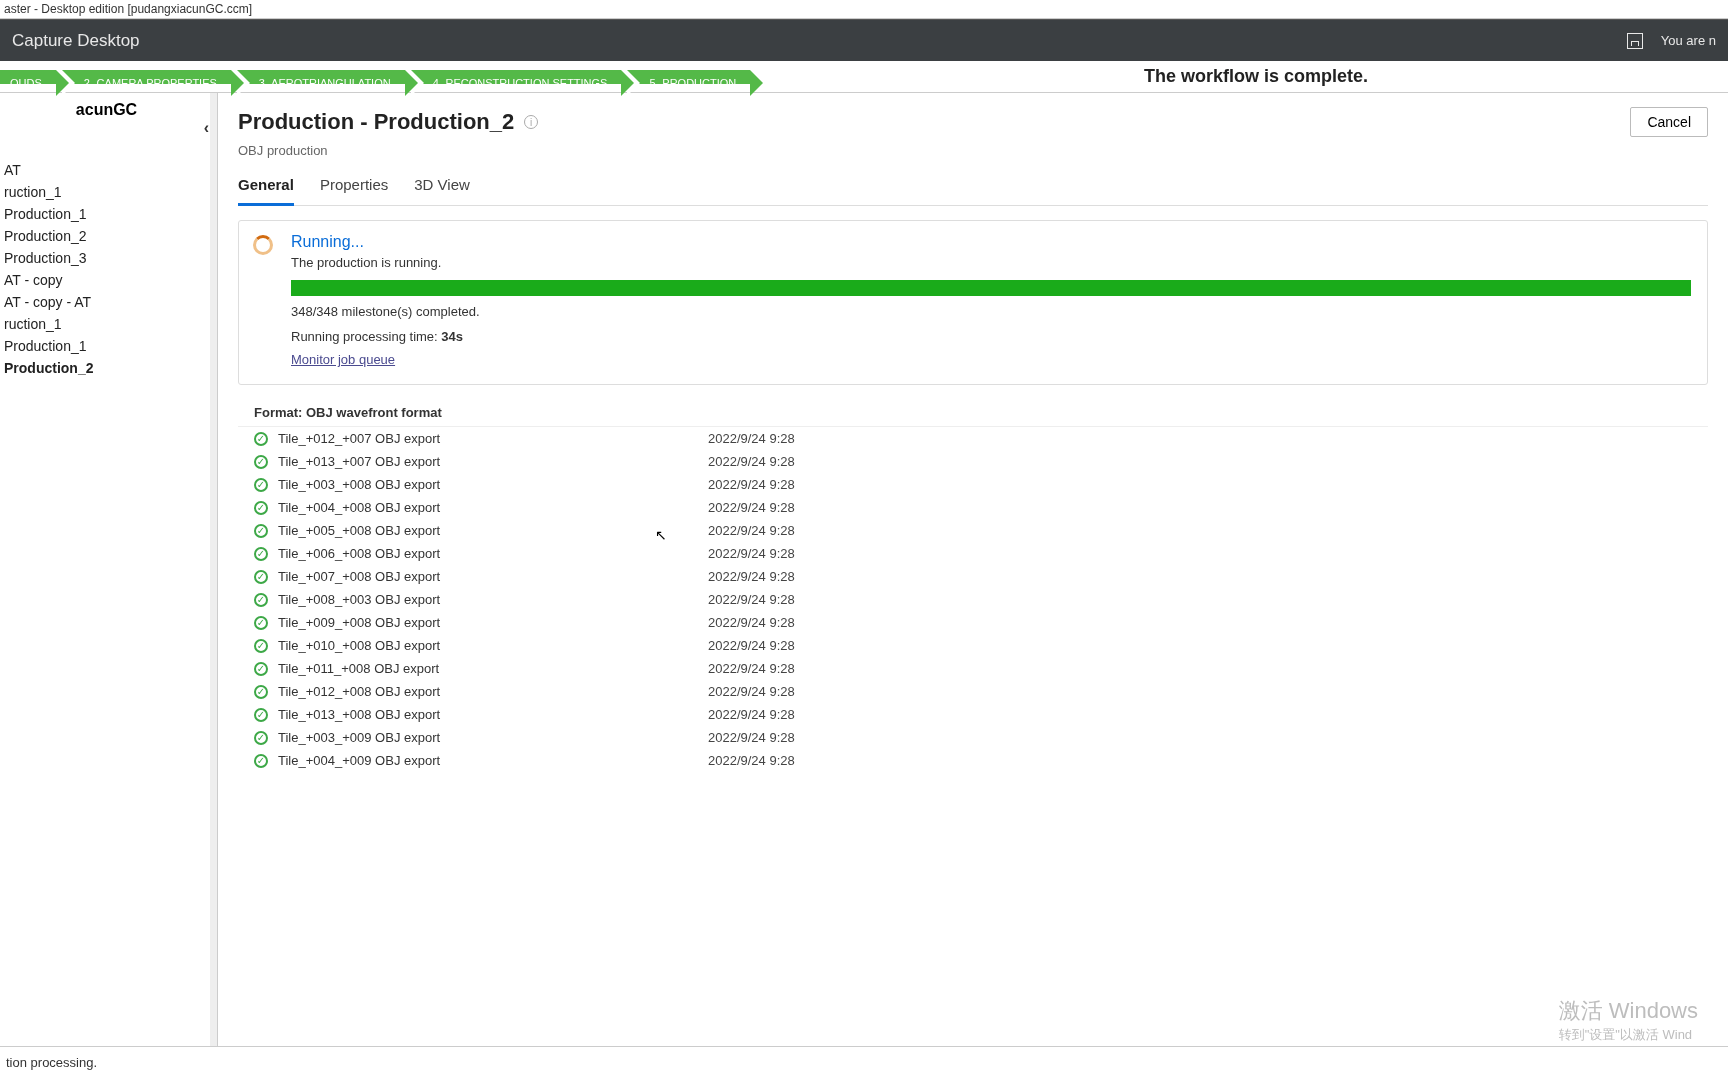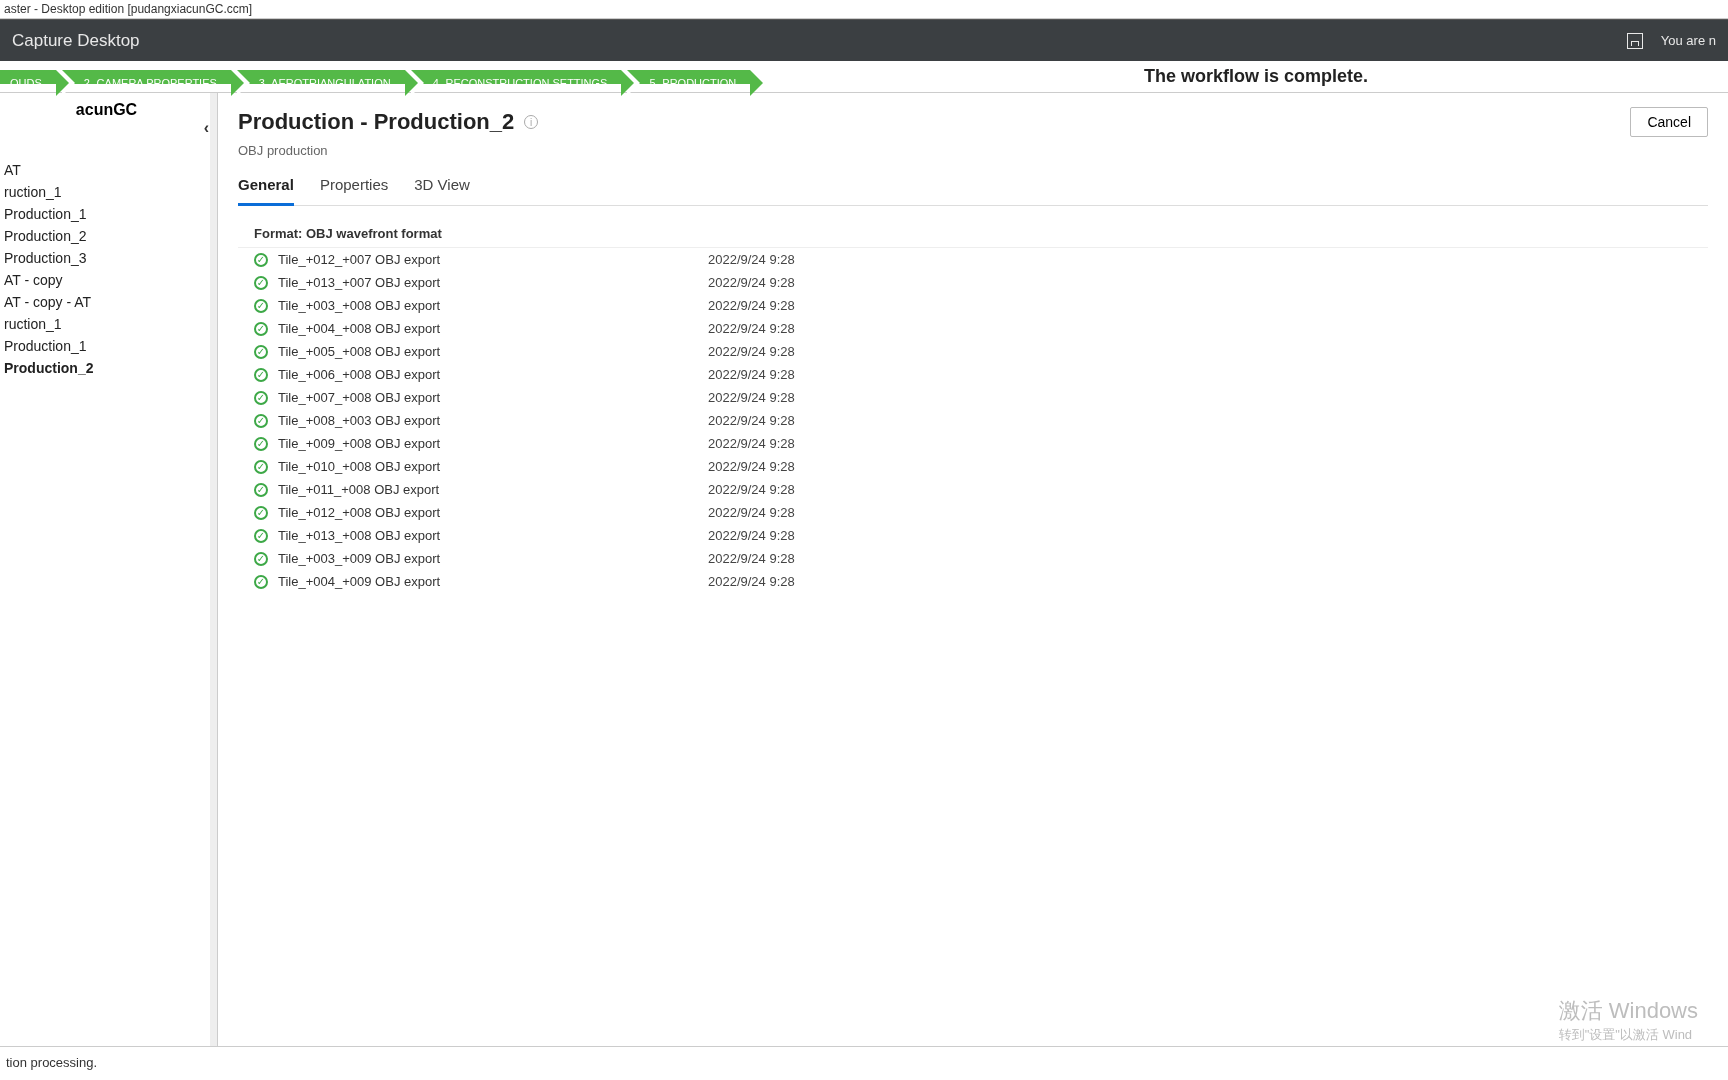--- a/index.html
+++ b/index.html
@@ -109,20 +109,32 @@
         <button class="cancel-btn">Cancel</button>
       </div>
       <div class="subtitle">OBJ production</div>
 
       <div class="tabs" id="tabs-row">
           <div class="tab active">General</div>
           <div class="tab">Properties</div>
           <div class="tab">3D View</div>
         </div>
 
+      <div class="status-panel">
+        <div class="spinner"></div>
+        <div class="status-title">Running...</div>
+        <div class="status-desc">The production is running.</div>
+        <div class="progress"></div>
+        <div class="milestones">348/348 milestone(s) completed.</div>
+        <div class="runtime-row">
+          <span>Running processing time: </span><span class="runtime-val">34s</span>
+        </div>
+        <a class="monitor-link">Monitor job queue</a>
+        <span class="cursor">↖</span>
+      </div>
 
       <div class="format-row">Format: OBJ wavefront format</div>
 
       <div class="tile-list" id="tile-list">
           <div class="tile-row">
             <span class="check">✓</span>
             <span class="name">Tile_+012_+007 OBJ export</span>
             <span class="date">2022/9/24 9:28</span>
           </div>
           <div class="tile-row">

